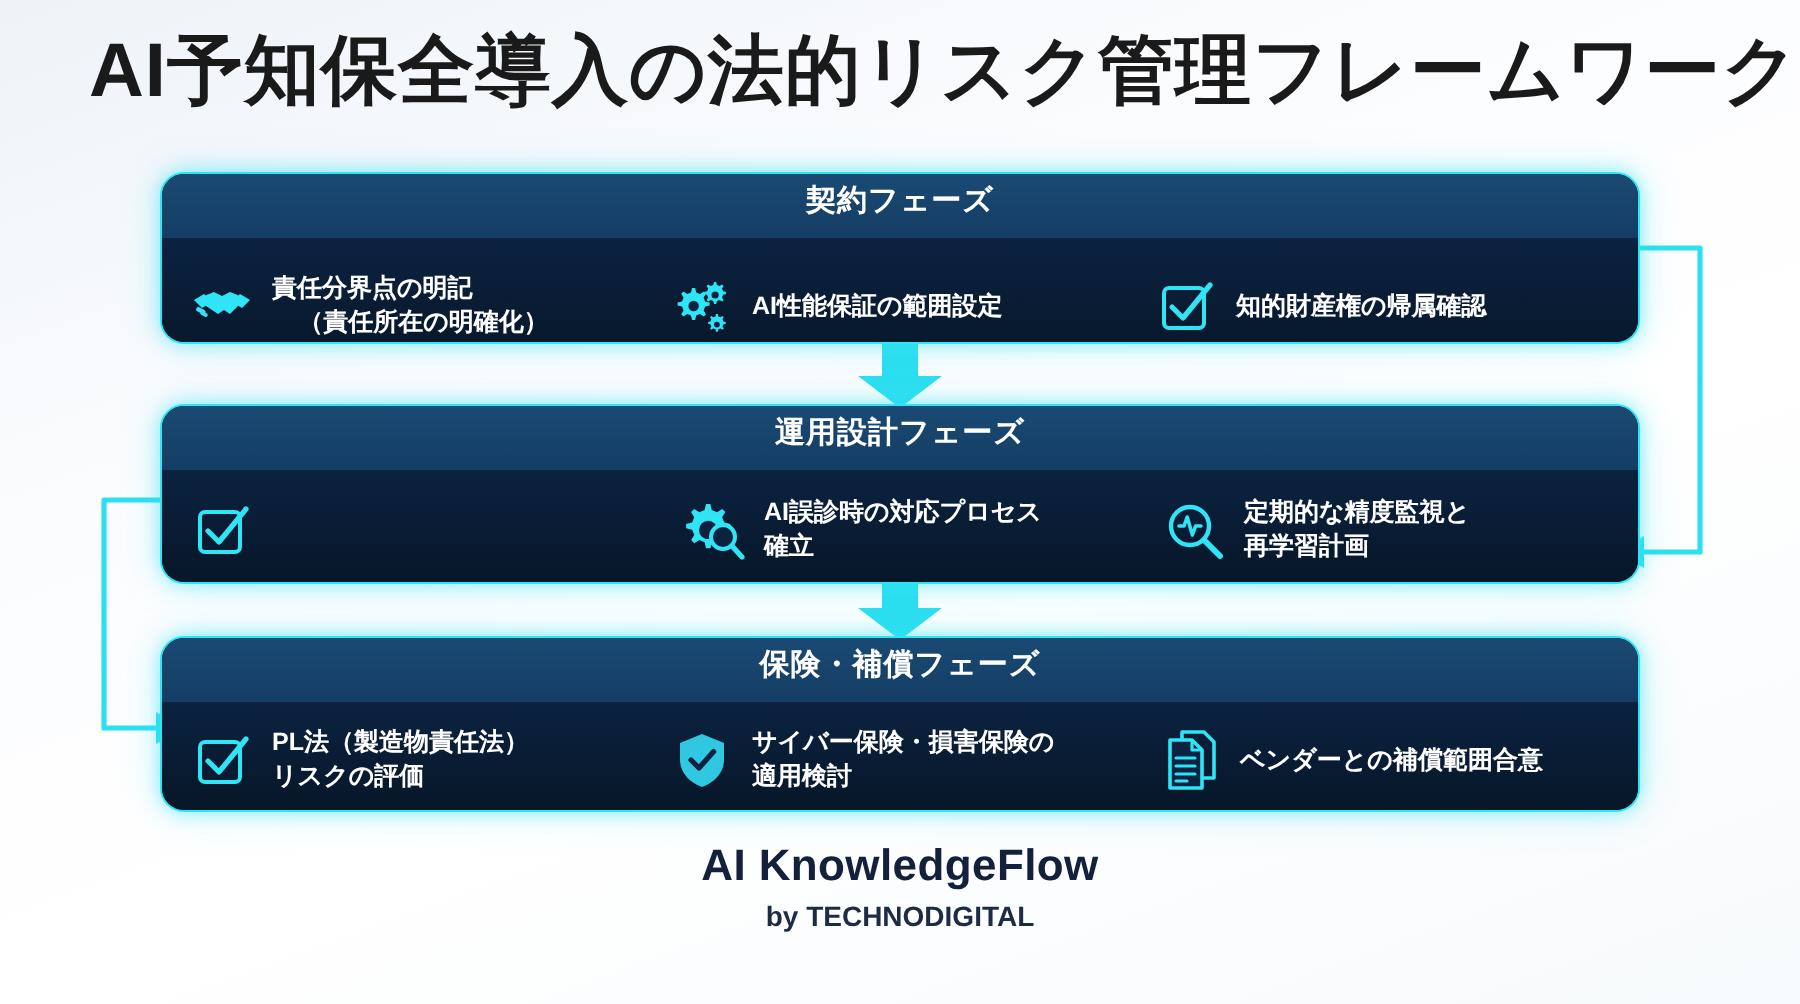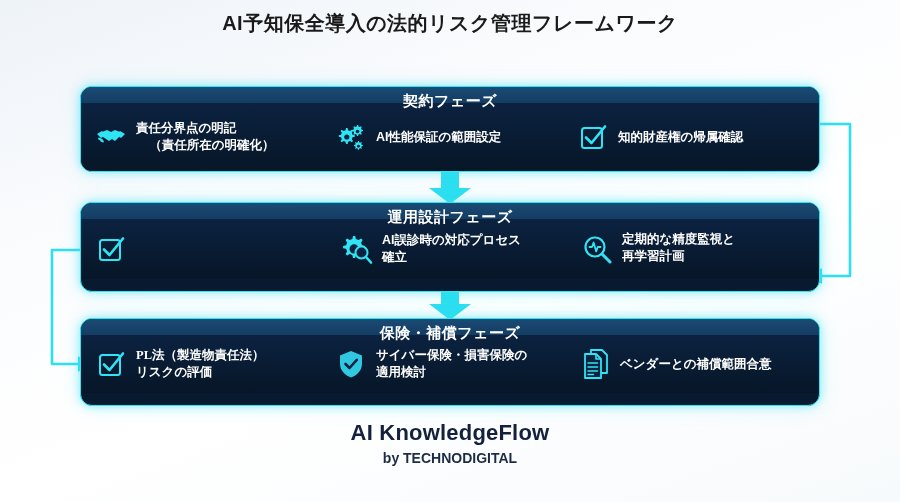--- a/index.html
+++ b/index.html
@@ -5,36 +5,36 @@
   * { margin:0; padding:0; box-sizing:border-box; }
   html,body { width:900px; height:502px; }
   body {
     font-family:"Liberation Sans","DejaVu Sans",sans-serif;
     background:linear-gradient(160deg,#eef3f8 0%,#fbfcfe 32%,#ffffff 60%,#f7fafc 100%);
     position:relative; overflow:hidden;
   }
 
   
   #title {
-    position:absolute; top:10px; left:0; width:900px; text-align:center;
-    font-size:20px; font-weight:bold; color:#1a1a1a; letter-spacing:0.5px;
+    position:absolute; top:10px; left:0; width:900px; text-align:right;
+    font-size:38px; font-weight:bold; color:#1a1a1a; letter-spacing:0.5px;
     white-space:nowrap;
   }
 
   
   .phase {
     position:absolute; left:80px; width:740px;
     border-radius:12px; overflow:hidden;
     background:#071a30;
     border:1.5px solid #2fe4f5;
     box-shadow:0 0 9px rgba(47,228,245,.55), 0 0 20px rgba(47,228,245,.22);
     z-index:4;
   }
   .phase-head {
-    height:16px; line-height:28px; text-align:center;
+    height:32px; line-height:28px; text-align:center;
     background:linear-gradient(180deg,#1a4a74 0%,#143d63 100%);
     color:#ffffff; font-size:15px; font-weight:bold; letter-spacing:.5px;
   }
   .phase-body {
     display:flex; align-items:center;
     background:linear-gradient(180deg,#0b2240 0%,#071627 100%);
   }
   .cell {
     display:flex; align-items:center; gap:9px;
     padding:0 4px;
@@ -47,23 +47,23 @@
   #phase1 { top:86px; height:86px; }
   #phase1 .phase-body { height:68px; }
   #phase1 .c1 { width:250px; padding-left:14px; }
   #phase1 .c2 { width:242px; }
   #phase1 .c3 { width:244px;text-align:right; }
 
   #phase2 { top:202px; height:90px; }
   #phase2 .phase-body { height:60px; }
   #phase2 .c1 { width:256px; padding-left:14px; }
   #phase2 .c2 { width:240px; }
-  #phase2 .c3 { width:240px;font-family:Liberation Mono, monospace; }
-
-  #phase3 { top:318px; height:88px;font-family:Liberation Serif, serif; }
+  #phase2 .c3 { width:240px; }
+
+  #phase3 { top:318px; height:88px; }
   #phase3 .phase-body { height:58px; }
   #phase3 .c1 { width:250px; padding-left:14px; }
   #phase3 .c2 { width:244px; }
   #phase3 .c3 { width:242px; }
 
   
   .down-arrow { position:absolute; left:427px; width:46px; height:36px; z-index:2; }
   #arrow1 { top:170px; }
   #arrow2 { top:286px; }
 

